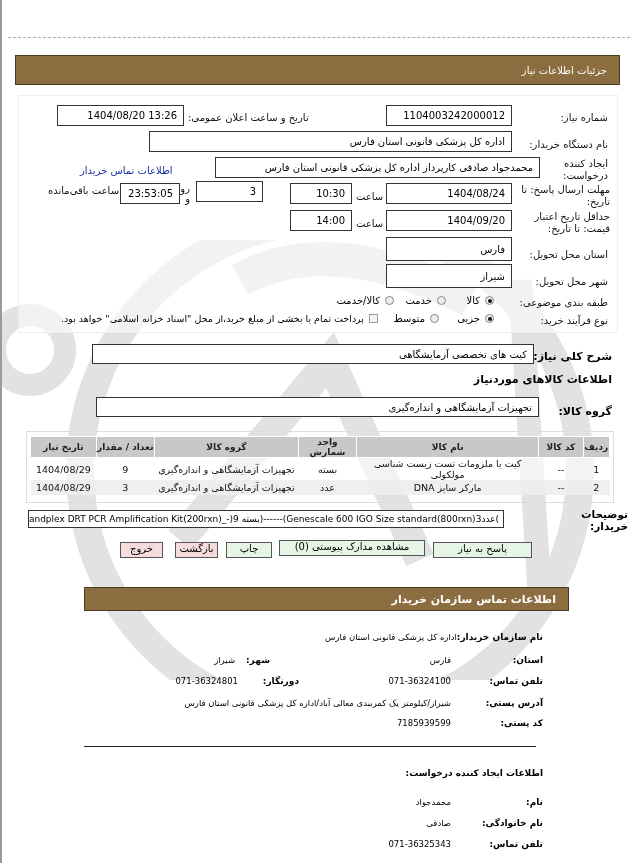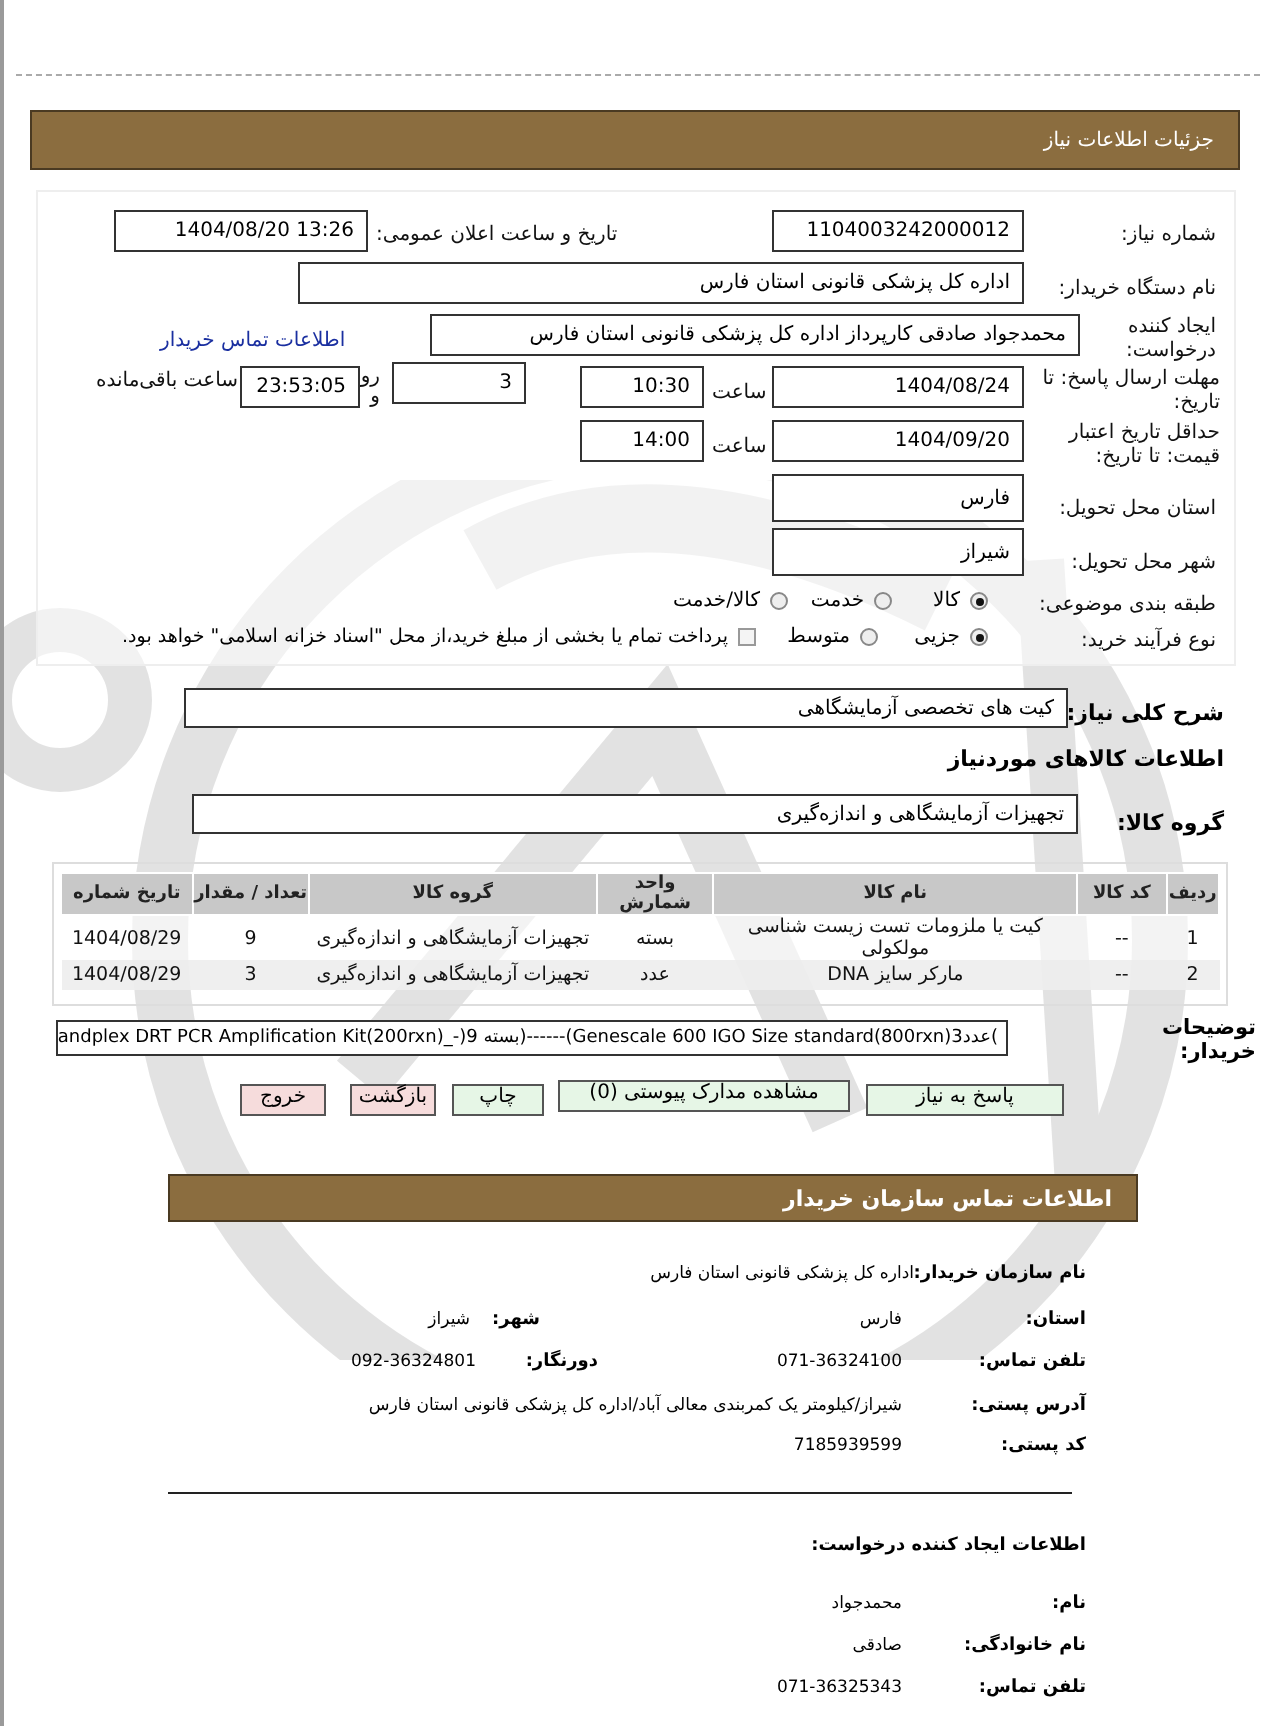--- a/index.html
+++ b/index.html
@@ -123,21 +123,21 @@
 <div class="items-frame"></div>
 <table class="items">
   <thead>
     <tr>
       <th style="width:20px;">ردیف</th>
       <th style="width:42px;">کد کالا</th>
       <th style="width:172px;">نام کالا</th>
       <th style="width:55px;">واحد شمارش</th>
       <th style="width:136px;">گروه کالا</th>
       <th style="width:55px;">تعداد / مقدار</th>
-      <th style="width:62px;">تاریخ شماره</th>
+      <th style="width:62px;">تاریخ نیاز</th>
     </tr>
   </thead>
   <tbody>
     <tr>
       <td>1</td>
       <td>--</td>
       <td style="line-height:11px;">کیت یا ملزومات تست زیست شناسی مولکولی</td>
       <td>بسته</td>
       <td>تجهیزات آزمایشگاهی و اندازه‌گیری</td>
       <td>9</td>
@@ -174,21 +174,21 @@
 <span class="c-val" style="right:177px; top:632px;">اداره کل پزشکی قانونی استان فارس</span>
 
 <span class="c-lbl" style="right:91px; top:655px;">استان:</span>
 <span class="c-val" style="right:183px; top:655px;">فارس</span>
 <span class="c-lbl" style="right:364px; top:655px;">شهر:</span>
 <span class="c-val" style="right:399px; top:655px;">شیراز</span>
 
 <span class="c-lbl" style="right:91px; top:676px;">تلفن تماس:</span>
 <span class="c-val" style="right:183px; top:676px; direction:ltr;">071-36324100</span>
 <span class="c-lbl" style="right:335px; top:676px;">دورنگار:</span>
-<span class="c-val" style="right:396px; top:676px; direction:ltr;">092-36324801</span>
+<span class="c-val" style="right:396px; top:676px; direction:ltr;">071-36324801</span>
 
 <span class="c-lbl" style="right:91px; top:698px;">آدرس پستی:</span>
 <span class="c-val" style="right:183px; top:698px;">شیراز/کیلومتر یک کمربندی معالی آباد/اداره کل پزشکی قانونی استان فارس</span>
 
 <span class="c-lbl" style="right:91px; top:718px;">کد پستی:</span>
 <span class="c-val" style="right:183px; top:718px;">7185939599</span>
 
 <div class="sep"></div>
 
 <span class="c-lbl" style="right:91px; top:768px;">اطلاعات ایجاد کننده درخواست:</span>

